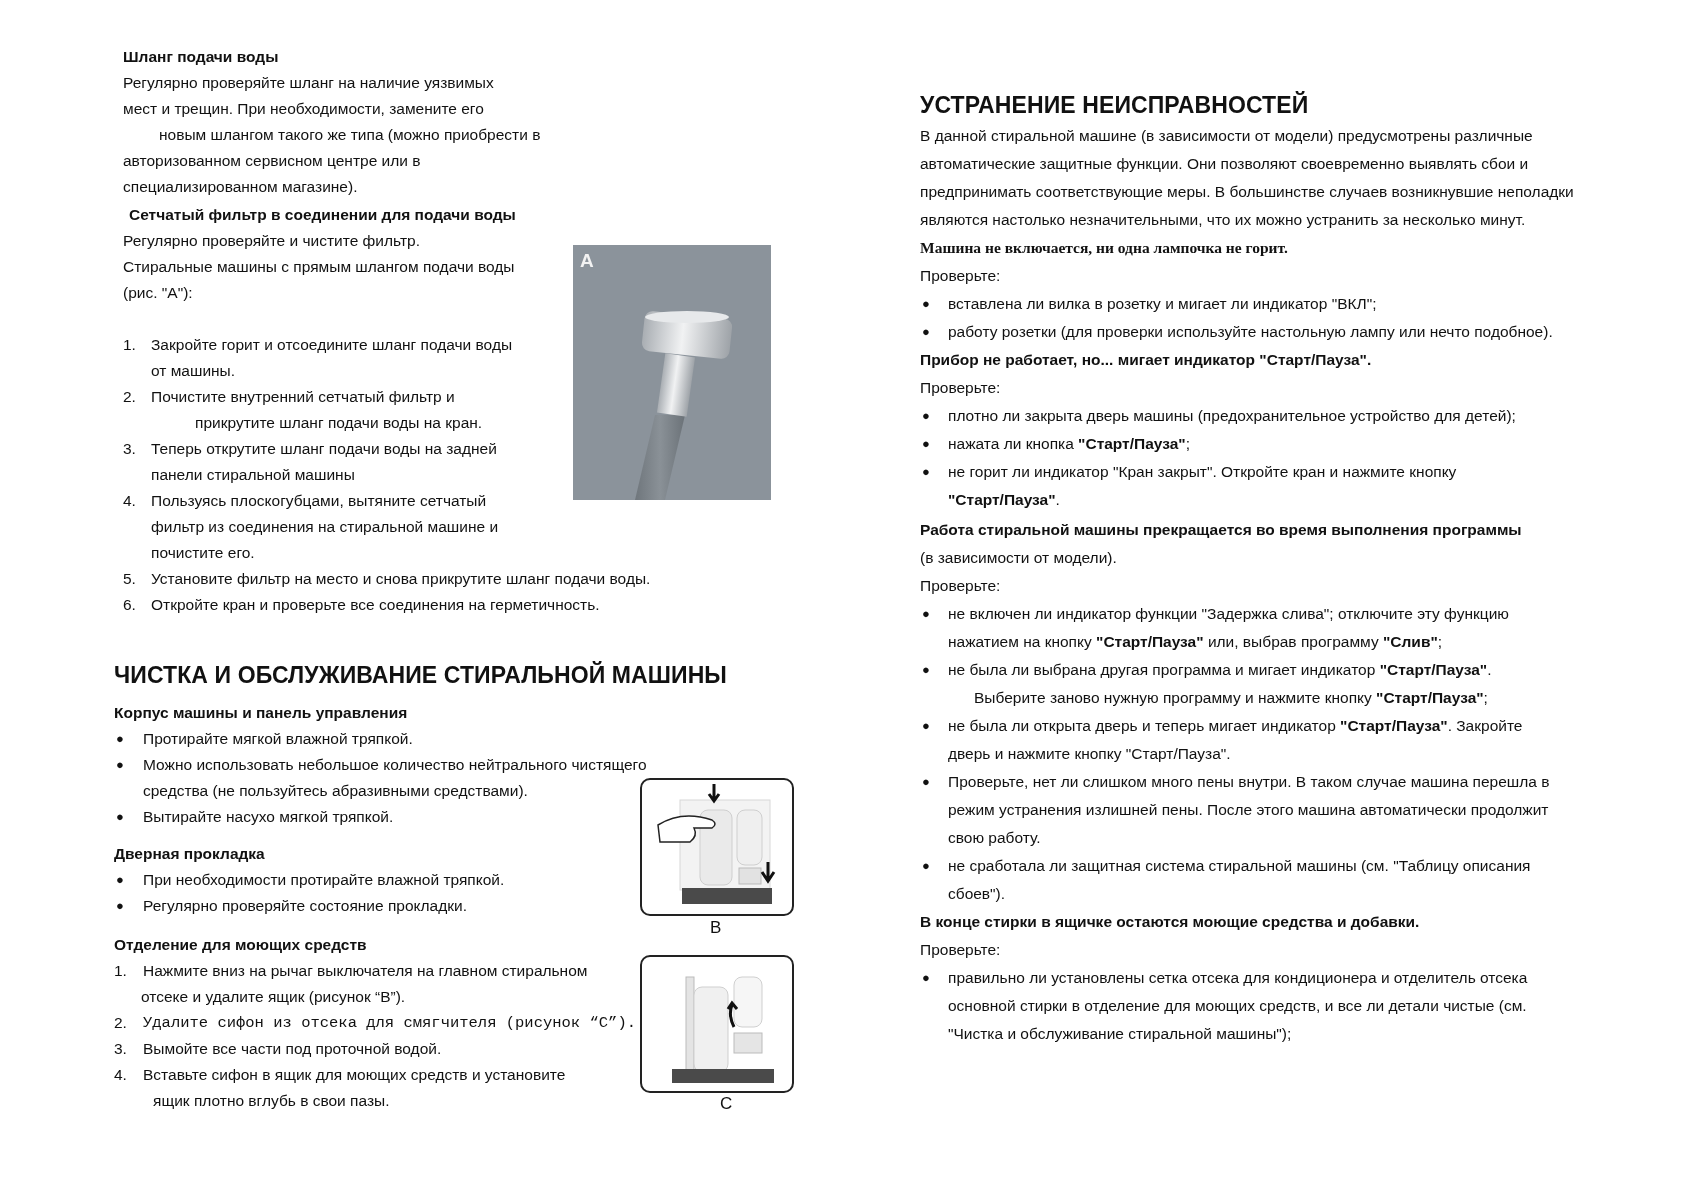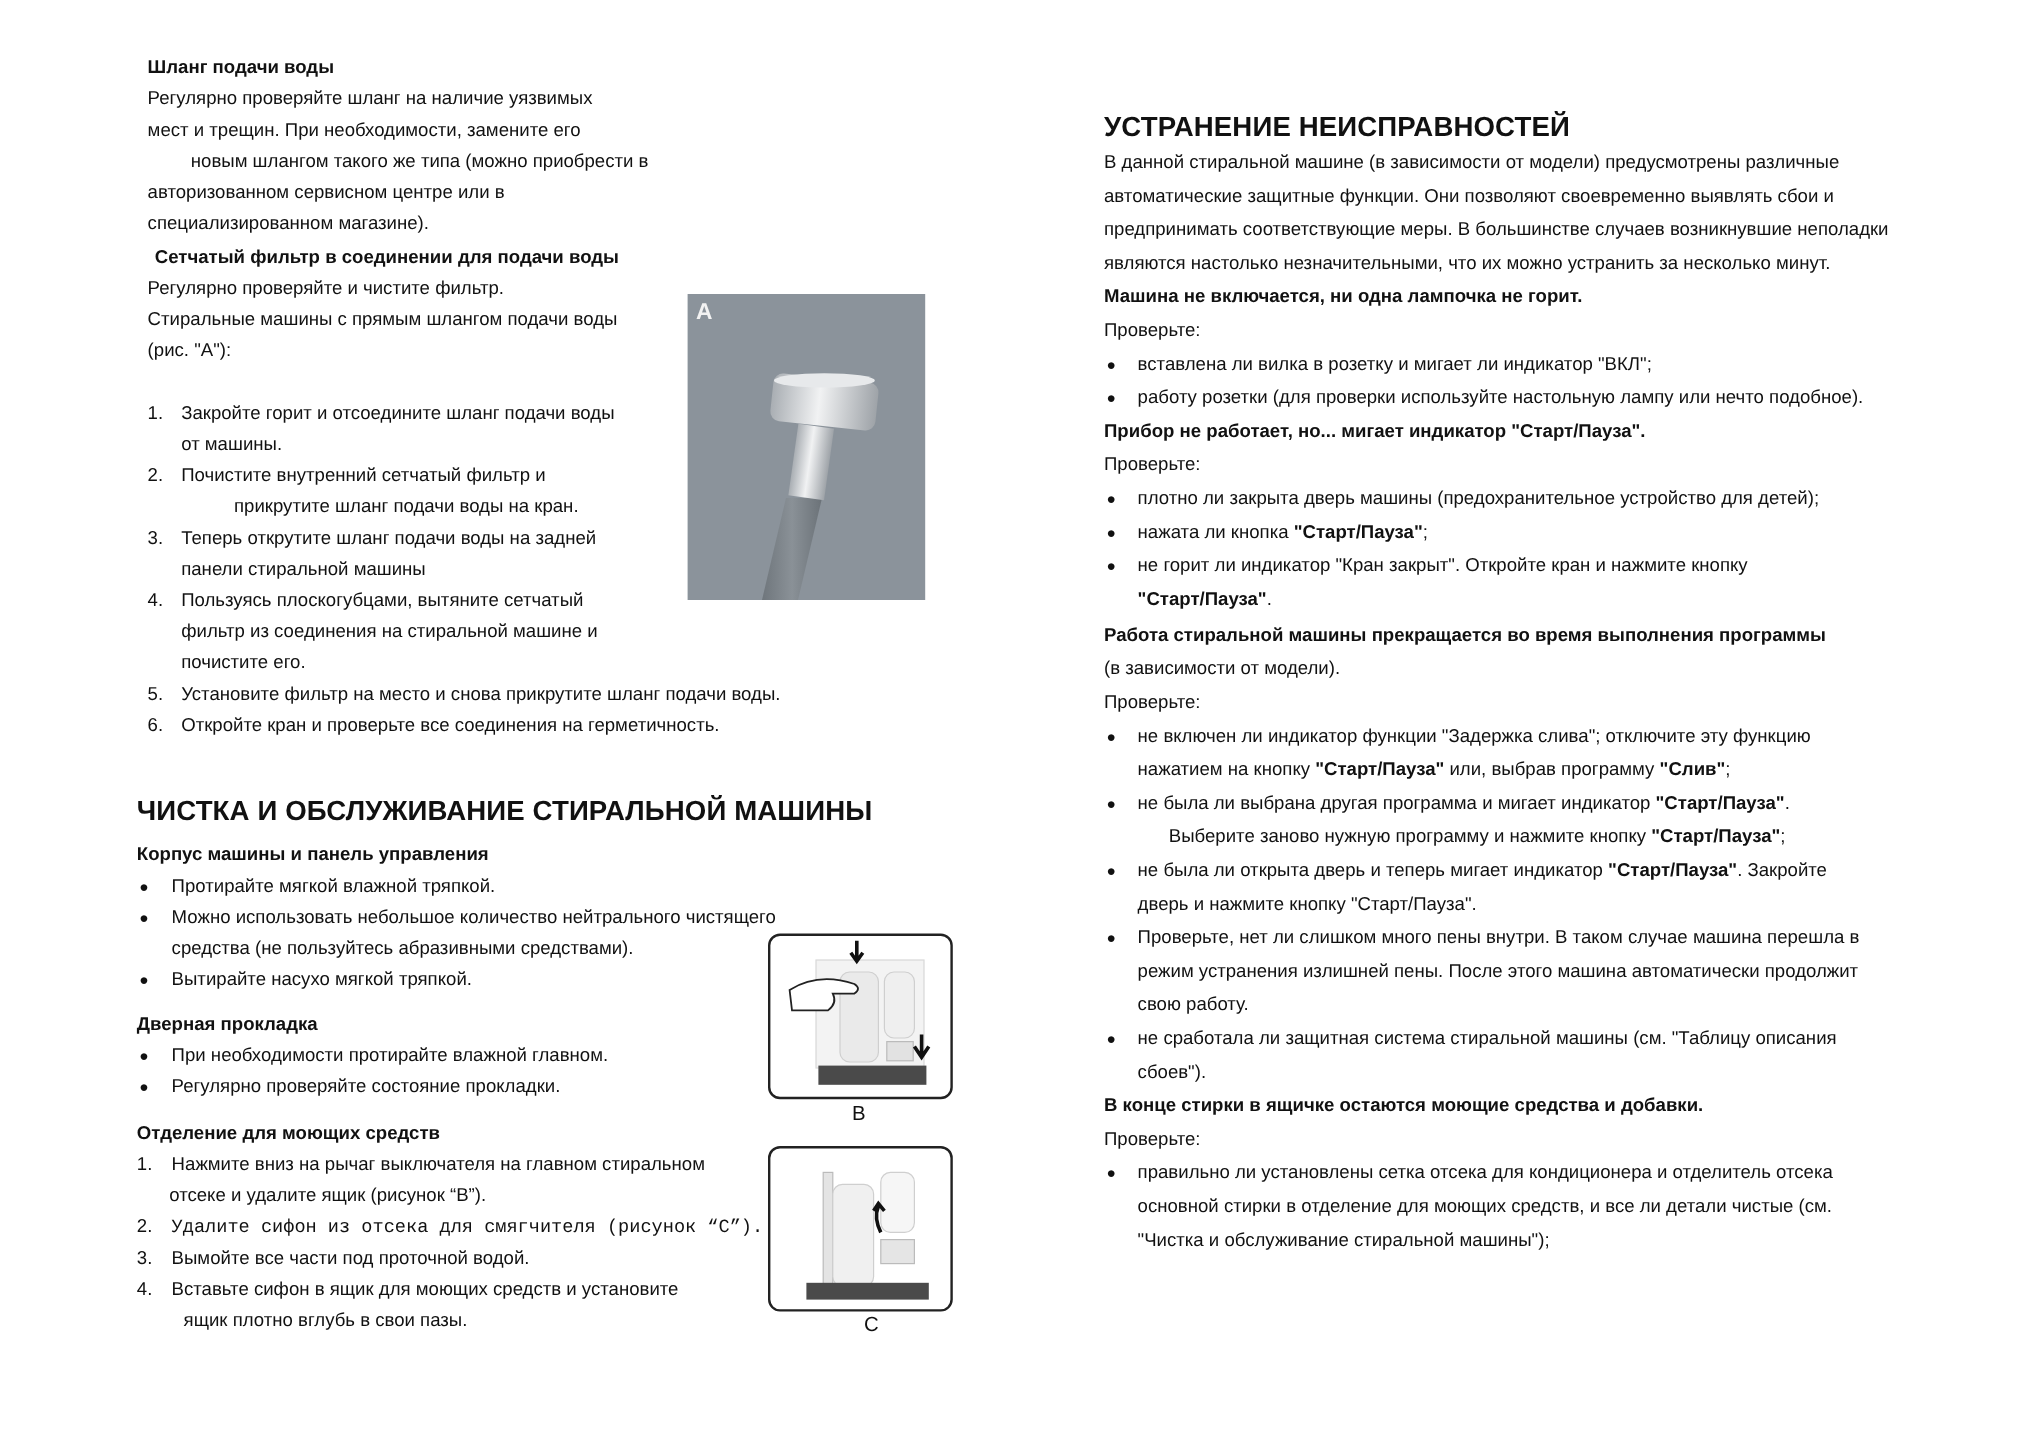--- a/index.html
+++ b/index.html
@@ -92,21 +92,21 @@
   <div class="bullet" style="left:116px;top:730px;">●</div>
   <div class="ln" style="left:143px;top:730px;">Протирайте мягкой влажной тряпкой.</div>
   <div class="bullet" style="left:116px;top:756px;">●</div>
   <div class="ln" style="left:143px;top:756px;">Можно использовать небольшое количество нейтрального чистящего</div>
   <div class="ln" style="left:143px;top:782px;">средства (не пользуйтесь абразивными средствами).</div>
   <div class="bullet" style="left:116px;top:808px;">●</div>
   <div class="ln" style="left:143px;top:808px;">Вытирайте насухо мягкой тряпкой.</div>
 
   <div class="ln b" style="left:114px;top:845px;">Дверная прокладка</div>
   <div class="bullet" style="left:116px;top:871px;">●</div>
-  <div class="ln" style="left:143px;top:871px;">При необходимости протирайте влажной главном.</div>
+  <div class="ln" style="left:143px;top:871px;">При необходимости протирайте влажной тряпкой.</div>
   <div class="bullet" style="left:116px;top:897px;">●</div>
   <div class="ln" style="left:143px;top:897px;">Регулярно проверяйте состояние прокладки.</div>
 
   <div class="ln b" style="left:114px;top:936px;">Отделение для моющих средств</div>
   <div class="num" style="left:114px;top:962px;">1.</div>
   <div class="ln" style="left:143px;top:962px;">Нажмите вниз на рычаг выключателя на главном стиральном</div>
   <div class="ln" style="left:141px;top:988px;">отсеке и удалите ящик (рисунок “B”).</div>
   <div class="num" style="left:114px;top:1014px;">2.</div>
   <div class="ln" style="left:143px;top:1014px;font-family:Liberation Mono, monospace;">Удалите сифон из отсека для смягчителя (рисунок “C”).</div>
   <div class="num" style="left:114px;top:1040px;">3.</div>
@@ -142,21 +142,21 @@
   <div class="fig-label" style="left:720px;top:1094px;">C</div>
 </div>
 
 <div class="page right">
   <div class="h1" style="left:78px;top:92px;">УСТРАНЕНИЕ НЕИСПРАВНОСТЕЙ</div>
   <div class="ln" style="left:78px;top:127px;">В данной стиральной машине (в зависимости от модели) предусмотрены различные</div>
   <div class="ln" style="left:78px;top:155px;">автоматические защитные функции. Они позволяют своевременно выявлять сбои  и</div>
   <div class="ln" style="left:78px;top:183px;">предпринимать соответствующие меры. В большинстве случаев возникнувшие неполадки</div>
   <div class="ln" style="left:78px;top:211px;">являются настолько незначительными, что их можно устранить за несколько минут.</div>
 
-  <div class="ln b" style="left:78px;top:239px;">Машина не включается, ни одна лампочка не горит.</div>
+  <div class="ln b" style="left:78px;top:239px;font-family:Liberation Serif, serif;">Машина не включается, ни одна лампочка не горит.</div>
   <div class="ln" style="left:78px;top:267px;">Проверьте:</div>
   <div class="bullet" style="left:80px;top:295px;">●</div>
   <div class="ln" style="left:106px;top:295px;">вставлена ли вилка в розетку и мигает ли индикатор "ВКЛ";</div>
   <div class="bullet" style="left:80px;top:323px;">●</div>
   <div class="ln" style="left:106px;top:323px;">работу розетки (для проверки используйте настольную лампу или нечто подобное).</div>
 
   <div class="ln b" style="left:78px;top:351px;">Прибор не работает, но... мигает индикатор "Старт/Пауза".</div>
   <div class="ln" style="left:78px;top:379px;">Проверьте:</div>
   <div class="bullet" style="left:80px;top:407px;">●</div>
   <div class="ln" style="left:106px;top:407px;">плотно ли закрыта дверь машины (предохранительное устройство для детей);</div>

